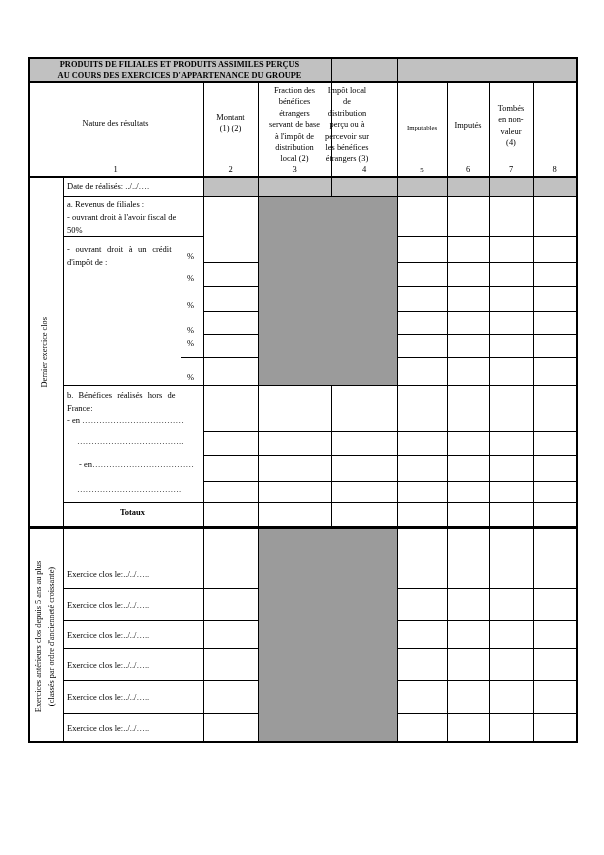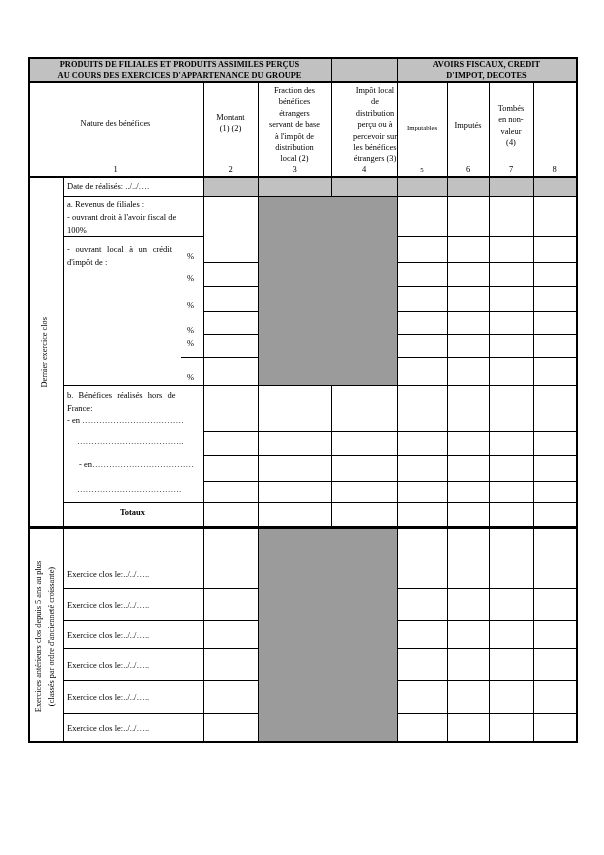--- a/index.html
+++ b/index.html
@@ -105,34 +105,32 @@
   <div class="h" style="left:397px;top:620px;width:179px;"></div>
   <div class="h" style="left:63px;top:648px;width:195px;"></div>
   <div class="h" style="left:397px;top:648px;width:179px;"></div>
   <div class="h" style="left:63px;top:680px;width:195px;"></div>
   <div class="h" style="left:397px;top:680px;width:179px;"></div>
   <div class="h" style="left:63px;top:713px;width:195px;"></div>
   <div class="h" style="left:397px;top:713px;width:179px;"></div>
 
   <div class="txt c b hd" style="left:28px;top:59px;width:303px;">PRODUITS DE FILIALES ET PRODUITS ASSIMILES PERÇUS
 AU COURS DES EXERCICES D'APPARTENANCE DU GROUPE</div>
-  <div class="txt c b hd" style="left:397px;top:59px;width:179px;">AVOIRS FISCAUX, CREDIT
-D'IMPOT, DECOTES</div>
 
-  <div class="txt c hd" style="left:28px;top:118px;width:175px;">Nature des bénéfices</div>
+  <div class="txt c hd" style="left:28px;top:118px;width:175px;">Nature des résultats</div>
   <div class="txt c hd" style="left:203px;top:112px;width:55px;">Montant
 (1) (2)</div>
   <div class="txt c hd" style="left:258px;top:85px;width:73px;">Fraction des
 bénéfices
 étrangers
 servant de base
 à l'impôt de
 distribution
 local (2)</div>
-  <div class="txt c hd" style="left:342px;top:85px;width:66px;">Impôt local
+  <div class="txt c hd" style="left:314px;top:85px;width:66px;">Impôt local
 de
 distribution
 perçu ou à
 percevoir sur
 les bénéfices
 étrangers (3)</div>
   <div class="txt c sm" style="left:397px;top:123px;width:50px;">Imputables</div>
   <div class="txt c hd" style="left:447px;top:120px;width:42px;">Imputés</div>
   <div class="txt c hd" style="left:489px;top:103px;width:44px;">Tombés
 en non-
@@ -155,23 +153,23 @@
     <div class="rot">
       <div>Exercices antérieurs clos depuis 5 ans au plus</div>
       <div>(classés par ordre d'ancienneté croissante)</div>
     </div>
   </div>
 
   <div class="txt nowrap" style="left:67px;top:180px;width:133px;">Date de réalisés: ../../….</div>
 
   <div class="txt" style="left:67px;top:198px;width:133px;">a. Revenus de filiales :
 - ouvrant droit à l'avoir fiscal de
-100%</div>
+50%</div>
 
-  <div class="txt nowrap js1" style="left:67px;top:243px;width:130px;">- ouvrant local à un crédit</div>
+  <div class="txt nowrap js1" style="left:67px;top:243px;width:130px;">- ouvrant droit à un crédit</div>
   <div class="txt nowrap" style="left:67px;top:256px;width:130px;">d'impôt de :</div>
 
   <div class="txt" style="left:187px;top:250px;">%</div>
   <div class="txt" style="left:187px;top:272px;">%</div>
   <div class="txt" style="left:187px;top:299px;">%</div>
   <div class="txt" style="left:187px;top:324px;">%</div>
   <div class="txt" style="left:187px;top:337px;">%</div>
   <div class="txt" style="left:187px;top:371px;">%</div>
 
   <div class="txt nowrap js2" style="left:67px;top:389px;width:131px;">b. Bénéfices réalisés hors de</div>

